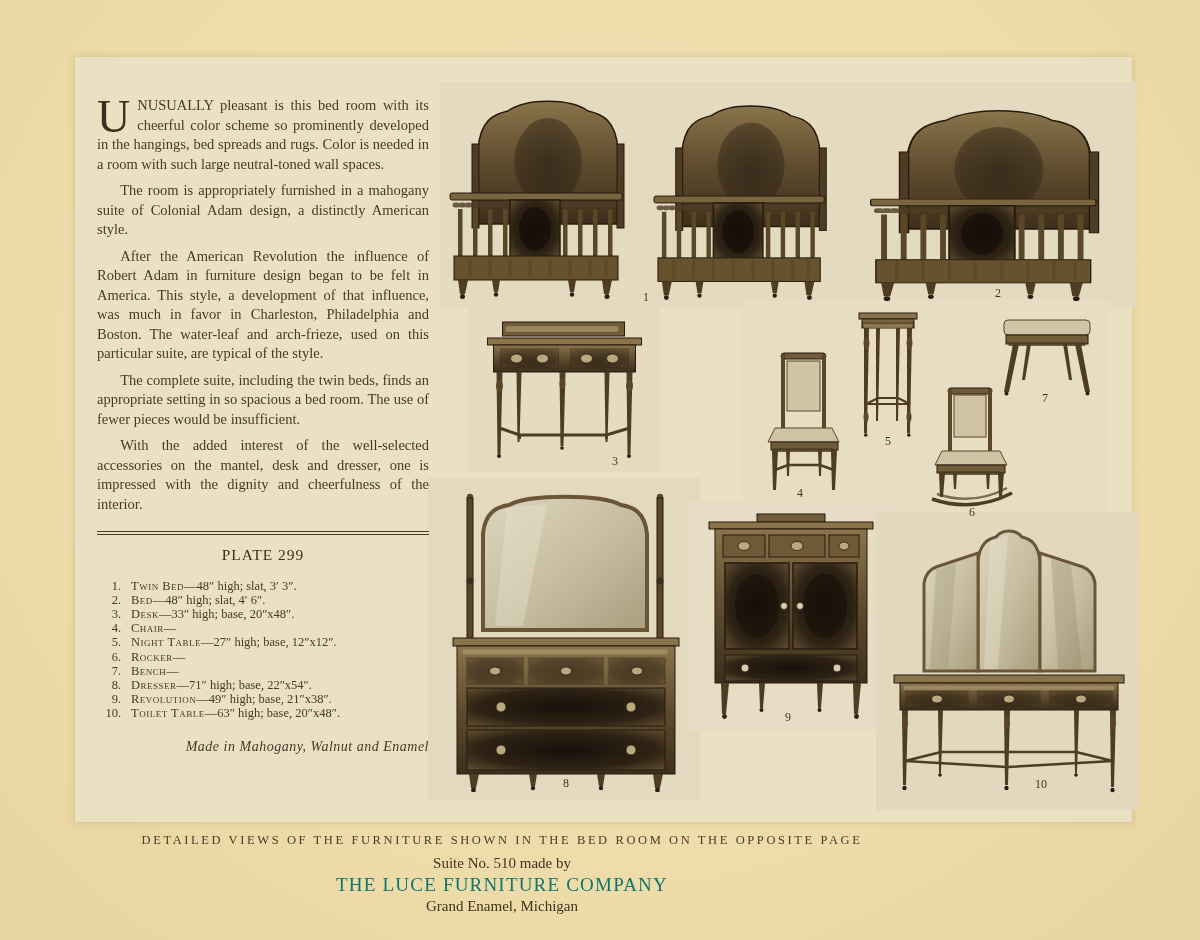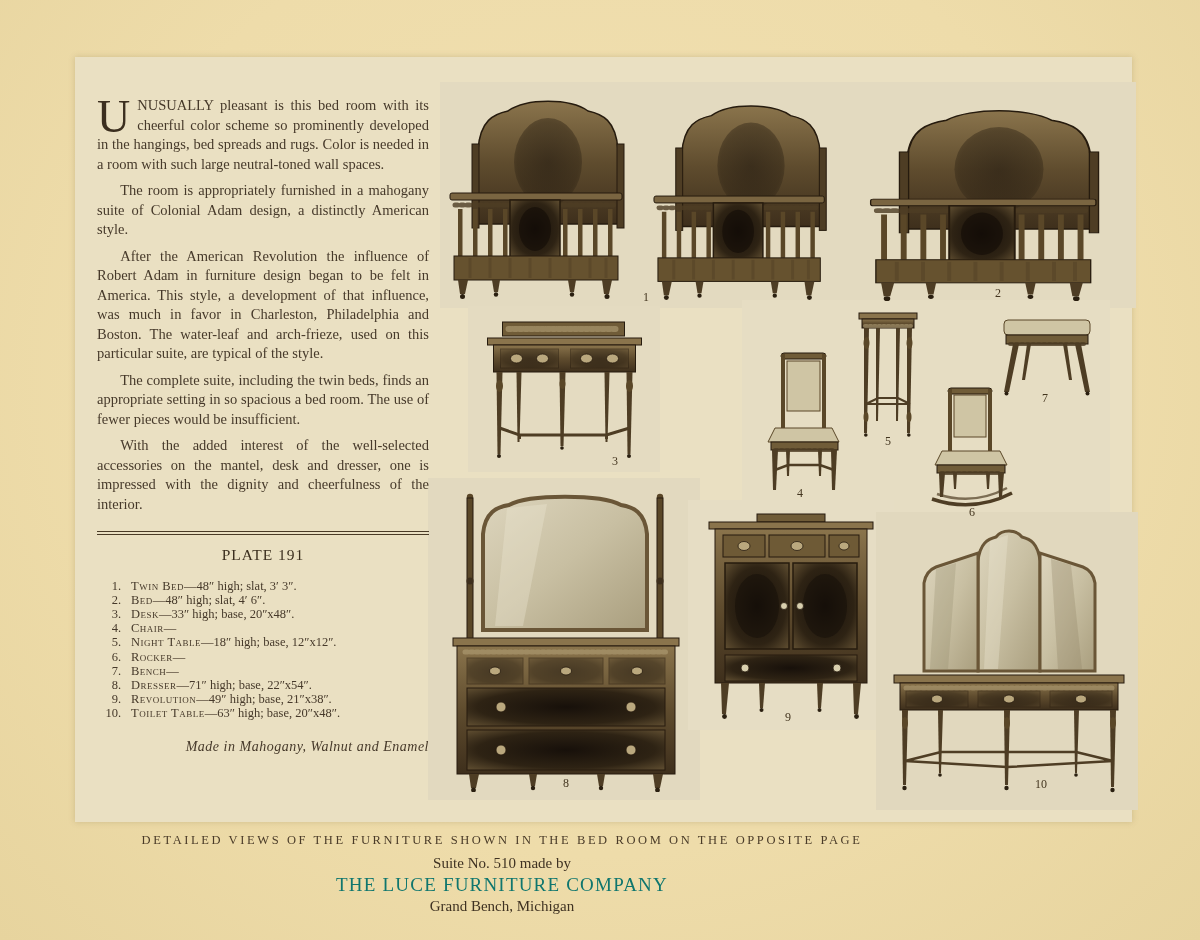--- a/index.html
+++ b/index.html
@@ -355,42 +355,42 @@
   <p class="first">
     <span class="dropcap">U</span><span>NUSUALLY pleasant is this bed room with its cheerful color scheme so prominently developed in the hangings, bed spreads and rugs.  Color is needed in a room with such large neutral-toned wall spaces.</span>
   </p>
   <p>The room is appropriately furnished in a mahogany suite of Colonial Adam design, a distinctly American style.</p>
   <p>After the American Revolution the influence of Robert Adam in furniture design began to be felt in America.  This style, a development of that influence, was much in favor in Charleston, Philadelphia and Boston.  The water-leaf and arch-frieze, used on this particular suite, are typical of the style.</p>
   <p>The complete suite, including the twin beds, finds an appropriate setting in so spacious a bed room.  The use of fewer pieces would be insufficient.</p>
   <p>With the added interest of the well-selected accessories on the mantel, desk and dresser, one is impressed with the dignity and cheerfulness of the interior.</p>
 
   <hr class="rule">
 
-  <div class="spec-head">PLATE 191</div>
+  <div class="spec-head">PLATE 299</div>
 
   <ol class="spec-list">
     <li>
         <span class="spec-num">1.</span>
         <span><span class="sc">Twin Bed</span><span>—48″ high; slat, 3′ 3″.</span></span>
       </li>
     <li>
         <span class="spec-num">2.</span>
         <span><span class="sc">Bed</span><span>—48″ high; slat, 4′ 6″.</span></span>
       </li>
     <li>
         <span class="spec-num">3.</span>
         <span><span class="sc">Desk</span><span>—33″ high; base, 20″x48″.</span></span>
       </li>
     <li>
         <span class="spec-num">4.</span>
         <span><span class="sc">Chair</span><span>—</span></span>
       </li>
     <li>
         <span class="spec-num">5.</span>
-        <span><span class="sc">Night Table</span><span>—18″ high; base, 12″x12″.</span></span>
+        <span><span class="sc">Night Table</span><span>—27″ high; base, 12″x12″.</span></span>
       </li>
     <li>
         <span class="spec-num">6.</span>
         <span><span class="sc">Rocker</span><span>—</span></span>
       </li>
     <li>
         <span class="spec-num">7.</span>
         <span><span class="sc">Bench</span><span>—</span></span>
       </li>
     <li>
@@ -474,14 +474,14 @@
 <span class="fig-num" style="left:962px;top:505px;">6</span>
 <span class="fig-num" style="left:1035px;top:391px;">7</span>
 <span class="fig-num" style="left:556px;top:776px;">8</span>
 <span class="fig-num" style="left:778px;top:710px;">9</span>
 <span class="fig-num" style="left:1031px;top:777px;">10</span>
 
 <div class="caption">
   <div class="cap-detail">DETAILED VIEWS OF THE FURNITURE SHOWN IN THE BED ROOM ON THE OPPOSITE PAGE</div>
   <div class="cap-suite">Suite No. 510 made by</div>
   <div class="cap-company">THE LUCE FURNITURE COMPANY</div>
-  <div class="cap-loc">Grand Bench, Michigan</div>
+  <div class="cap-loc">Grand Enamel, Michigan</div>
 </div>
 
 </body></html>

